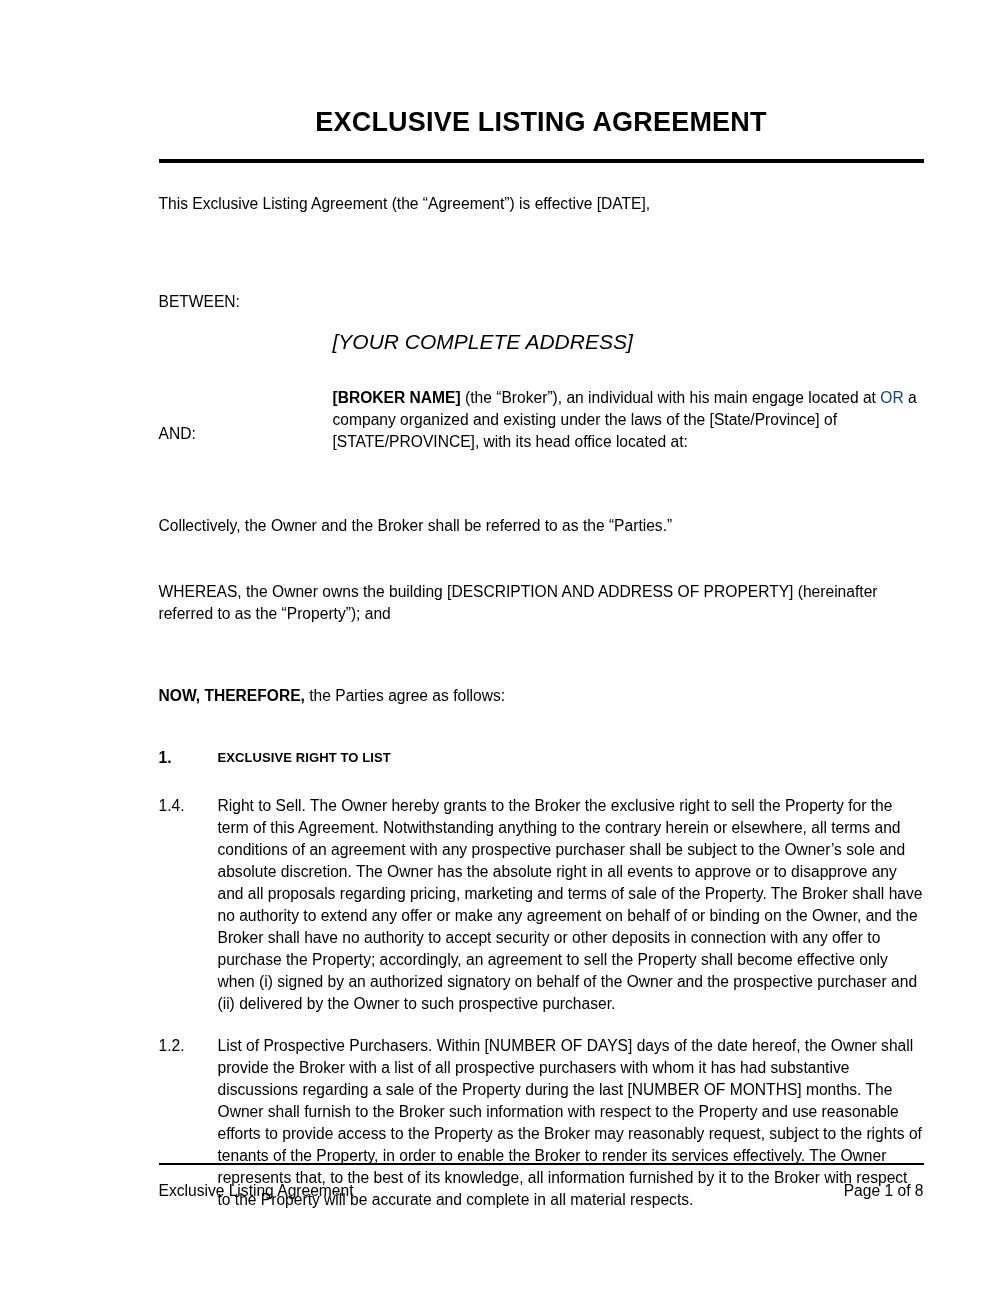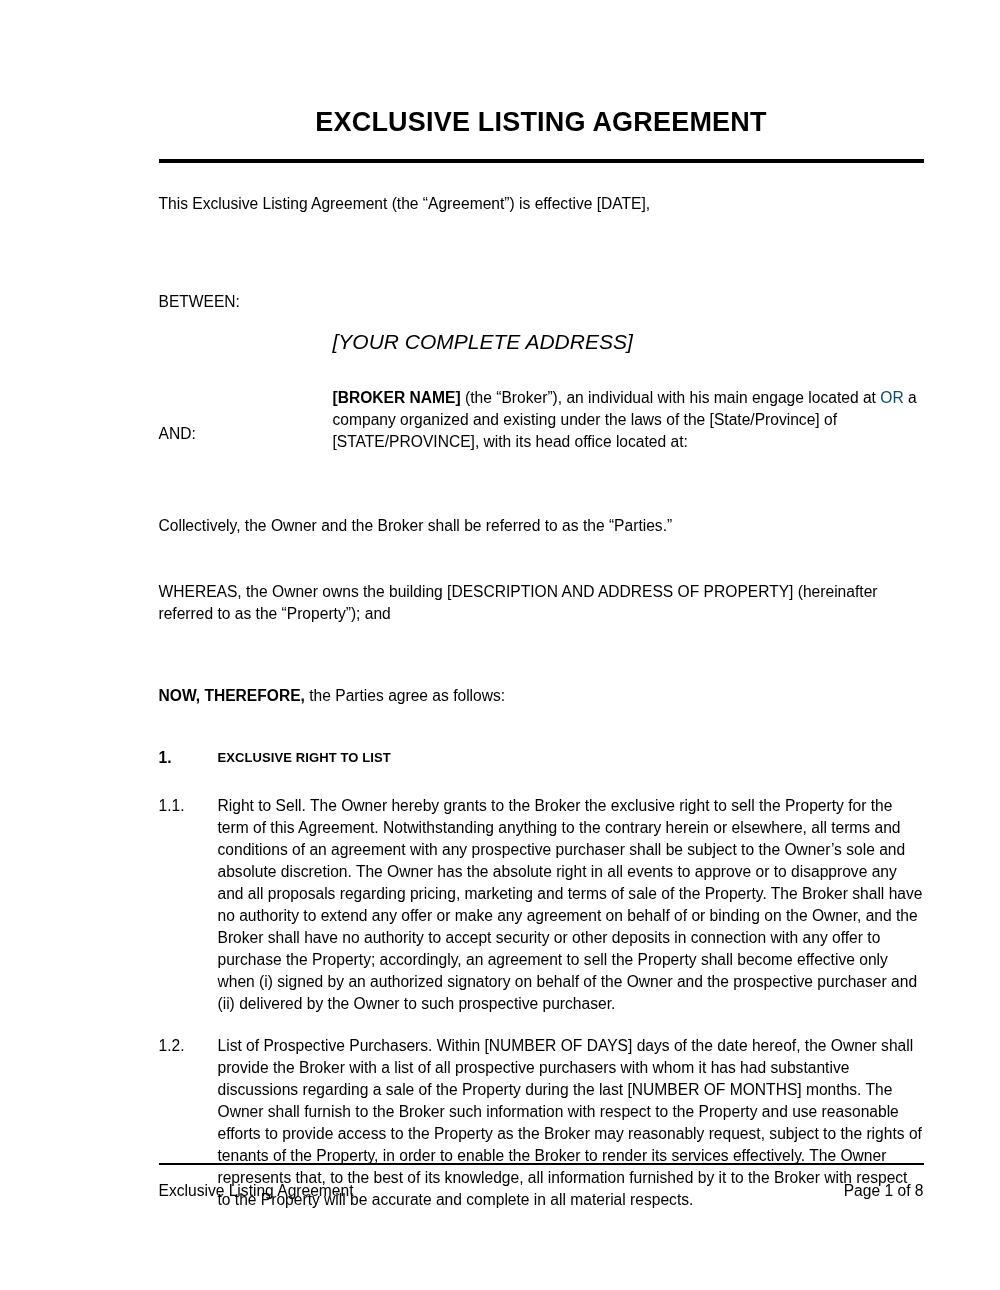--- a/index.html
+++ b/index.html
@@ -198,21 +198,21 @@
     <div class="gap-40"></div>
 
     <div class="section-row">
       <div class="section-num">1.</div>
       <div class="section-heading">EXCLUSIVE RIGHT TO LIST</div>
     </div>
 
     <div class="gap-26"></div>
 
     <div class="clause-row">
-      <div class="clause-num">1.1.</div>
+      <div class="clause-num">1.4.</div>
       <div class="clause-text">Right to Sell. The Owner hereby grants to the Broker the exclusive right to sell the Property for the term of this Agreement. Notwithstanding anything to the contrary herein or elsewhere, all terms and conditions of an agreement with any prospective purchaser shall be subject to the Owner’s sole and absolute discretion. The Owner has the absolute right in all events to approve or to disapprove any and all proposals regarding pricing, marketing and terms of sale of the Property. The Broker shall have no authority to extend any offer or make any agreement on behalf of or binding on the Owner, and the Broker shall have no authority to accept security or other deposits in connection with any offer to purchase the Property; accordingly, an agreement to sell the Property shall become effective only when (i) signed by an authorized signatory on behalf of the Owner and the prospective purchaser and (ii) delivered by the Owner to such prospective purchaser.</div>
     </div>
 
     <div class="gap-20"></div>
 
     <div class="clause-row">
       <div class="clause-num">1.2.</div>
       <div class="clause-text">List of Prospective Purchasers. Within [NUMBER OF DAYS] days of the date hereof, the Owner shall provide the Broker with a list of all prospective purchasers with whom it has had substantive discussions regarding a sale of the Property during the last [NUMBER OF MONTHS] months. The Owner shall furnish to the Broker such information with respect to the Property and use reasonable efforts to provide access to the Property as the Broker may reasonably request, subject to the rights of tenants of the Property, in order to enable the Broker to render its services effectively. The Owner represents that, to the best of its knowledge, all information furnished by it to the Broker with respect to the Property will be accurate and complete in all material respects.</div>
     </div>
 

